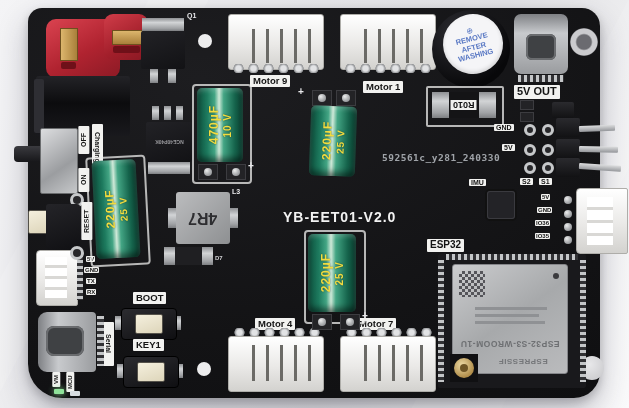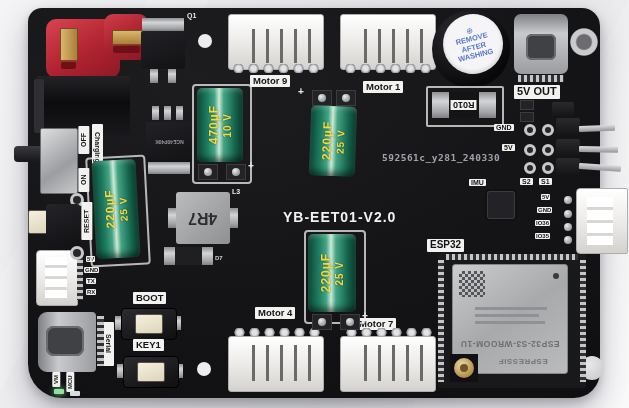--- a/index.html
+++ b/index.html
@@ -168,21 +168,21 @@
       <div class="abs" style="left:22px;top:56px;width:70px;height:3px;background:#8f9194"></div>
       <div class="abs r180" style="left:2px;top:74px;width:110px;text-align:center;font-size:8.5px;font-weight:bold;color:#6e7073;letter-spacing:.5px">ESP32-S3-WROOM-1U</div>
       <div class="abs r180" style="left:34px;top:92px;width:72px;text-align:center;font-size:8px;font-weight:bold;color:#75777a;letter-spacing:.5px">ESPRESSIF</div>
     </div>
     <div class="abs" style="left:12px;top:100px;width:28px;height:28px;background:#101012">
       <div class="abs" style="left:4px;top:4px;width:20px;height:20px;border-radius:50%;background:radial-gradient(circle at 40% 35%,#ecd9a4,#b08d4a 70%)"></div>
       <div class="abs" style="left:10px;top:10px;width:8px;height:8px;border-radius:50%;background:#6e5526"></div>
     </div>
   </div>
 
-  <div class="silk" style="left:255px;top:307px">Motor 4</div>
+  <div class="silk" style="left:255px;top:318px">Motor 4</div>
   <div class="dotrow" style="left:232px;top:328px;width:88px"></div>
   <div class="whiteconn" style="left:228px;top:336px;width:94px;height:54px">
     <div class="slots" style="left:12px;top:8px;width:70px;height:36px"></div>
   </div>
   <div class="silk" style="left:356px;top:318px">Motor 7</div>
   <div class="dotrow" style="left:344px;top:328px;width:88px"></div>
   <div class="whiteconn" style="left:340px;top:336px;width:94px;height:54px">
     <div class="slots" style="left:12px;top:8px;width:70px;height:36px"></div>
   </div>
 

